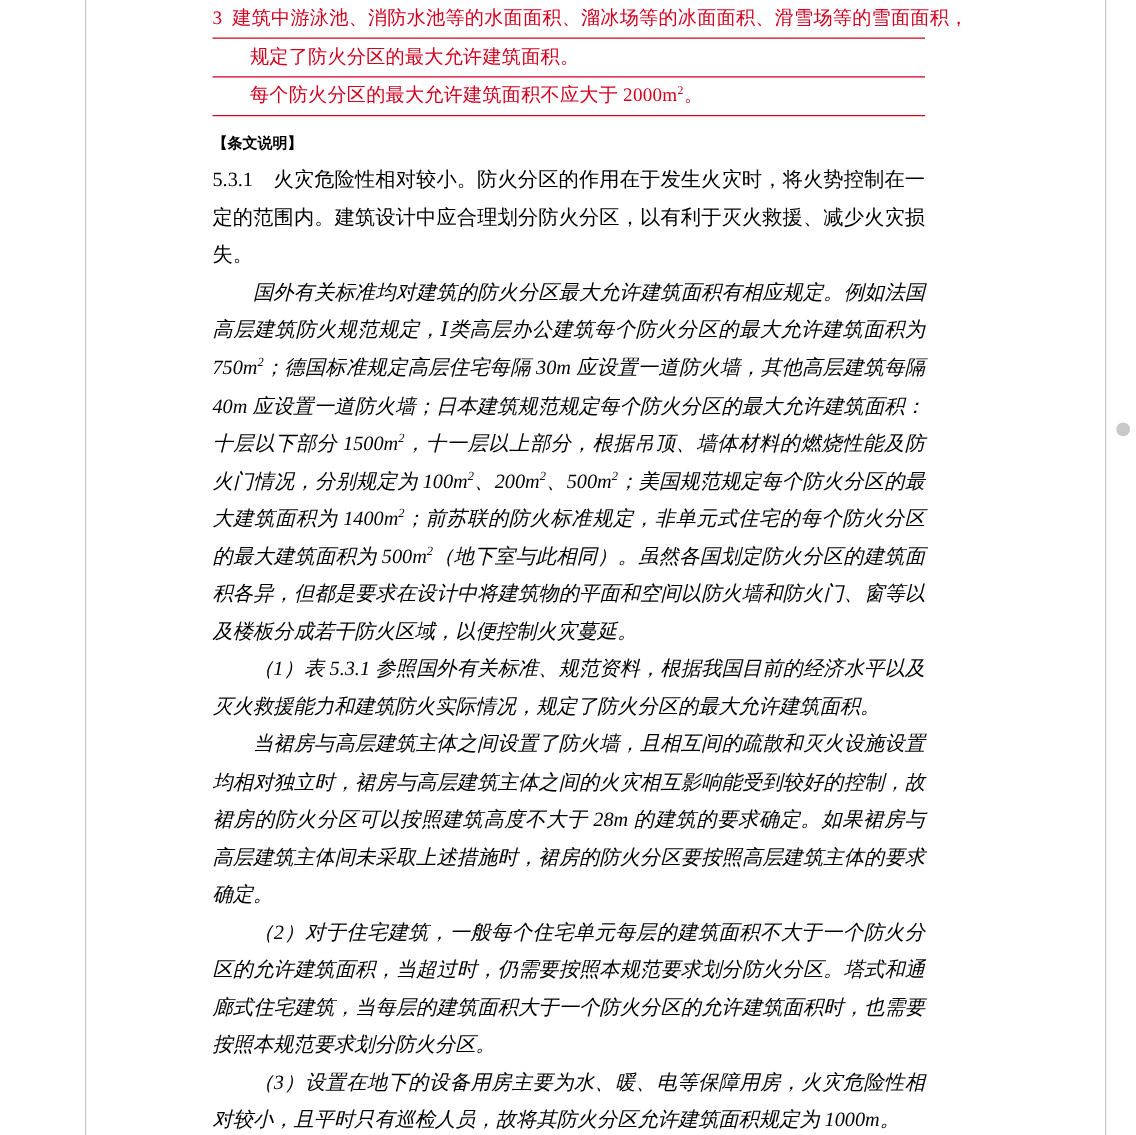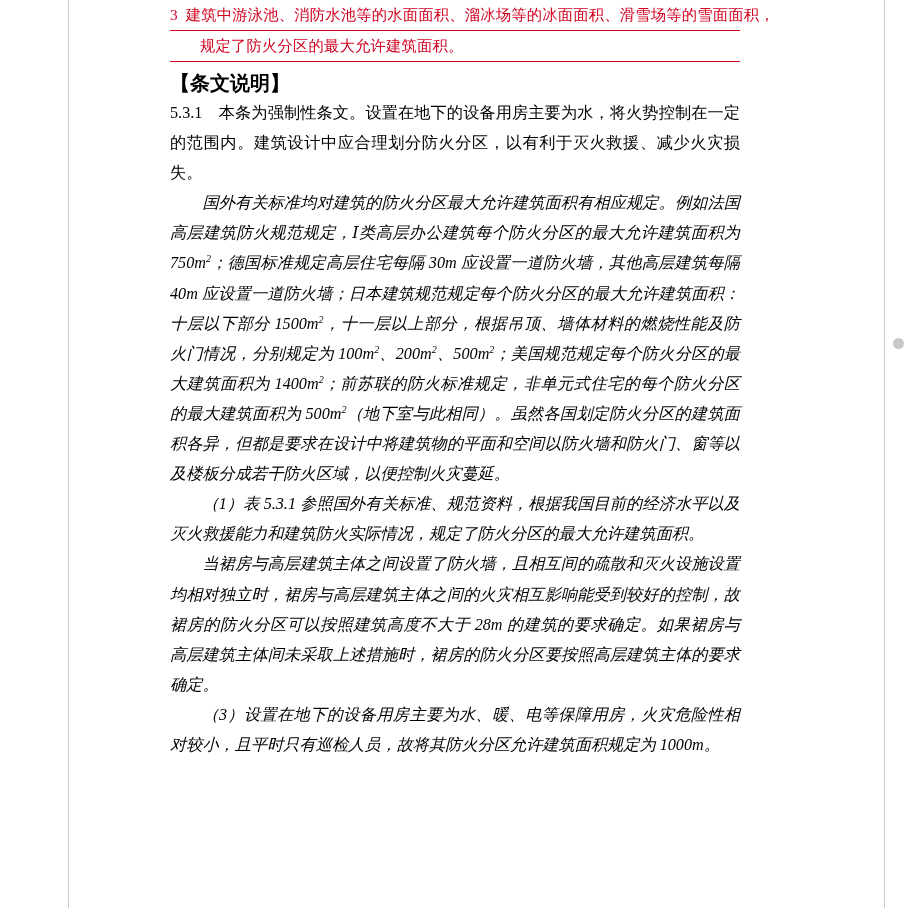--- a/index.html
+++ b/index.html
@@ -70,21 +70,21 @@
   }
   .red-num {
     display: inline-block;
     margin-right: 8px;
   }
   .indent-1 {
     display: inline-block;
     width: 30px;
   }
   .heading {
-    font-size: 20px;
+    font-size: 12px;
     font-weight: bold;
     line-height: 30px;
     margin-top: 6px;
     color: #000;
     font-family: "Liberation Serif", "DejaVu Serif", serif;
   }
   p.body {
     font-size: 16.2px;
     line-height: 30.1px;
     color: #000;
@@ -122,26 +122,30 @@
       <div class="red-item">
         <span class="red-line">
           <span class="red-num">3</span><span>建筑中游泳池、消防水池等的水面面积、溜冰场等的冰面面积、滑雪场等的雪面面积，</span>
         </span>
         <span class="red-line">
           <span class="indent-1"></span><span>规定了防火分区的最大允许建筑面积。</span>
         </span>
       </div>
 
       <div class="red-item">
+        <span class="red-line">
+          <span class="indent-1"></span><span>每个防火分区的最大允许建筑面积不应大于 2000m<sup>2</sup>。</span>
+        </span>
       </div>
 
     </div>
 
     <div class="heading">【条文说明】</div>
 
-    <p class="body first">5.3.1　本条为强制性条文。设置在地下的设备用房主要为水，将火势控制在一定的范围内。建筑设计中应合理划分防火分区，以有利于灭火救援、减少火灾损失。</p>
+    <p class="body first">5.3.1　火灾危险性相对较小。防火分区的作用在于发生火灾时，将火势控制在一定的范围内。建筑设计中应合理划分防火分区，以有利于灭火救援、减少火灾损失。</p>
     <p class="body ind">国外有关标准均对建筑的防火分区最大允许建筑面积有相应规定。例如法国高层建筑防火规范规定，Ⅰ类高层办公建筑每个防火分区的最大允许建筑面积为 750m<sup>2</sup>；德国标准规定高层住宅每隔 30m 应设置一道防火墙，其他高层建筑每隔 40m 应设置一道防火墙；日本建筑规范规定每个防火分区的最大允许建筑面积：十层以下部分 1500m<sup>2</sup>，十一层以上部分，根据吊顶、墙体材料的燃烧性能及防火门情况，分别规定为 100m<sup>2</sup>、200m<sup>2</sup>、500m<sup>2</sup>；美国规范规定每个防火分区的最大建筑面积为 1400m<sup>2</sup>；前苏联的防火标准规定，非单元式住宅的每个防火分区的最大建筑面积为 500m<sup>2</sup>（地下室与此相同）。虽然各国划定防火分区的建筑面积各异，但都是要求在设计中将建筑物的平面和空间以防火墙和防火门、窗等以及楼板分成若干防火区域，以便控制火灾蔓延。</p>
     <p class="body ind">（1）表 5.3.1 参照国外有关标准、规范资料，根据我国目前的经济水平以及灭火救援能力和建筑防火实际情况，规定了防火分区的最大允许建筑面积。</p>
     <p class="body ind">当裙房与高层建筑主体之间设置了防火墙，且相互间的疏散和灭火设施设置均相对独立时，裙房与高层建筑主体之间的火灾相互影响能受到较好的控制，故裙房的防火分区可以按照建筑高度不大于 28m 的建筑的要求确定。如果裙房与高层建筑主体间未采取上述措施时，裙房的防火分区要按照高层建筑主体的要求确定。</p>
+    <p class="body ind">（2）对于住宅建筑，一般每个住宅单元每层的建筑面积不大于一个防火分区的允许建筑面积，当超过时，仍需要按照本规范要求划分防火分区。塔式和通廊式住宅建筑，当每层的建筑面积大于一个防火分区的允许建筑面积时，也需要按照本规范要求划分防火分区。</p>
     <p class="body ind">（3）设置在地下的设备用房主要为水、暖、电等保障用房，火灾危险性相对较小，且平时只有巡检人员，故将其防火分区允许建筑面积规定为 1000m。</p>
 
   </div>
 </div>
 
 </body></html>

